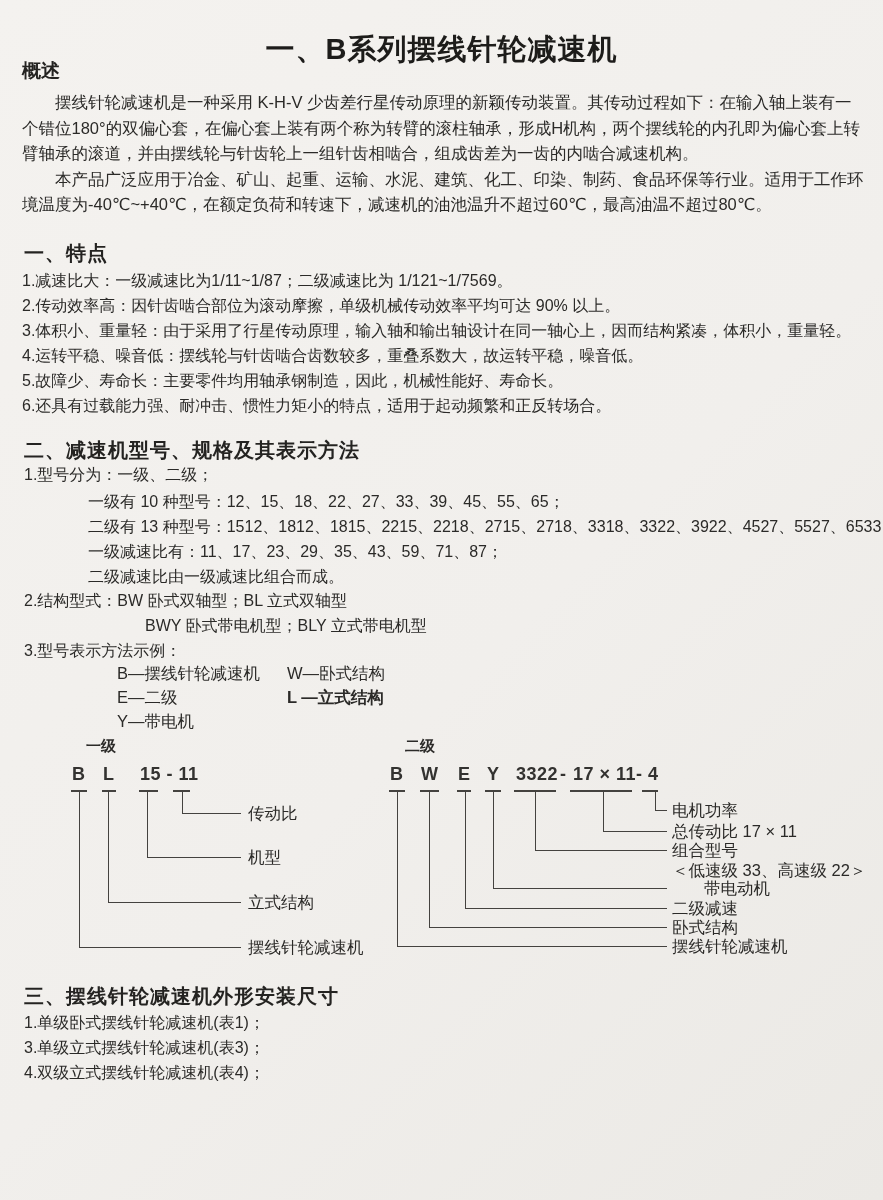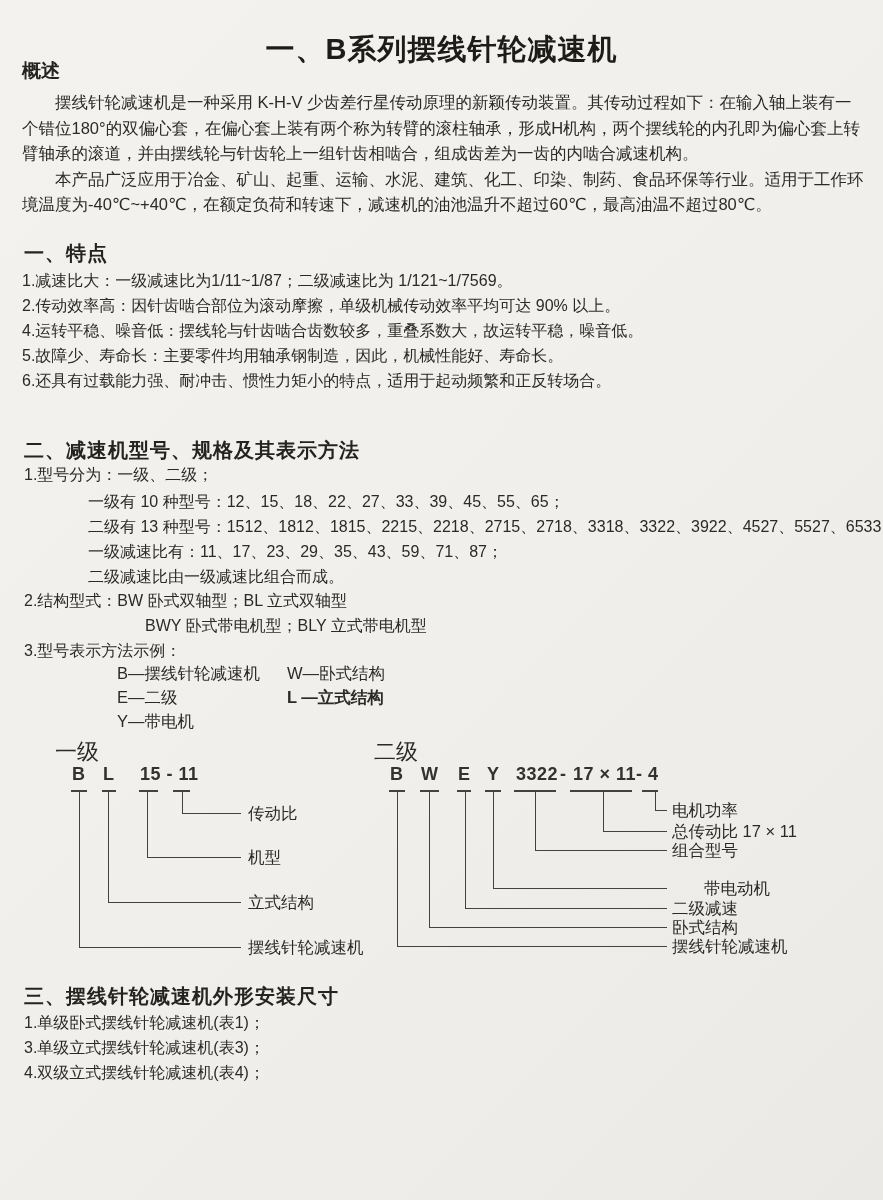--- a/index.html
+++ b/index.html
@@ -19,21 +19,21 @@
     letter-spacing:1px;
   }
   .h-sub{position:absolute;font-size:19px;font-weight:bold;color:#242321;}
   .h-section{position:absolute;font-size:20px;font-weight:bold;color:#242321;letter-spacing:1px;}
   .body-block{position:absolute;left:22px;width:842px;font-size:16.5px;line-height:25.5px;color:#2b2a28;}
   .body-block p{margin:0;text-indent:2em;}
   .list-block{position:absolute;left:22px;width:856px;font-size:16px;line-height:25px;color:#2b2a28;}
   .list-block div{height:25px;overflow:hidden;}
   .model-line{position:absolute;font-size:16px;color:#2b2a28;white-space:nowrap;}
   .legend-cell{position:absolute;font-size:16.5px;color:#2b2a28;white-space:nowrap;}
-  .diagram-label{position:absolute;font-size:22px;font-weight:400;color:#2b2a28;}
+  .diagram-label{position:absolute;font-size:15px;font-weight:700;color:#2b2a28;margin-left:31px;}
   .code-token{position:absolute;top:764px;font-size:18px;font-weight:600;color:#333230;white-space:nowrap;letter-spacing:0.5px;}
   .code-underline{position:absolute;top:790px;height:2px;background:#44423f;}
   .connector{position:absolute;top:792px;border-left:1.5px solid #44423f;border-bottom:1.5px solid #44423f;}
   .callout-label{position:absolute;height:22px;line-height:22px;font-size:16.5px;color:#2b2a28;white-space:nowrap;}
 </style>
 </head>
 <body>
 
 <div class="page">
 
@@ -42,20 +42,21 @@
   <div class="h-sub" style="left:22px;top:58px;">概述</div>
   <div class="body-block" style="top:90px;">
     <p>摆线针轮减速机是一种采用 K-H-V 少齿差行星传动原理的新颖传动装置。其传动过程如下：在输入轴上装有一个错位180°的双偏心套，在偏心套上装有两个称为转臂的滚柱轴承，形成H机构，两个摆线轮的内孔即为偏心套上转臂轴承的滚道，并由摆线轮与针齿轮上一组针齿相啮合，组成齿差为一齿的内啮合减速机构。</p>
     <p>本产品广泛应用于冶金、矿山、起重、运输、水泥、建筑、化工、印染、制药、食品环保等行业。适用于工作环境温度为-40℃~+40℃，在额定负荷和转速下，减速机的油池温升不超过60℃，最高油温不超过80℃。</p>
   </div>
 
   <div class="h-section" style="left:24px;top:240px;">一、特点</div>
   <div class="list-block" style="top:268px;">
     <div>1.减速比大：一级减速比为1/11~1/87；二级减速比为 1/121~1/7569。</div>
     <div>2.传动效率高：因针齿啮合部位为滚动摩擦，单级机械传动效率平均可达 90% 以上。</div>
+    <div>3.体积小、重量轻：由于采用了行星传动原理，输入轴和输出轴设计在同一轴心上，因而结构紧凑，体积小，重量轻。</div>
     <div>4.运转平稳、噪音低：摆线轮与针齿啮合齿数较多，重叠系数大，故运转平稳，噪音低。</div>
     <div>5.故障少、寿命长：主要零件均用轴承钢制造，因此，机械性能好、寿命长。</div>
     <div>6.还具有过载能力强、耐冲击、惯性力矩小的特点，适用于起动频繁和正反转场合。</div>
   </div>
 
   <div class="h-section" style="left:24px;top:437px;">二、减速机型号、规格及其表示方法</div>
   <div class="model-line" style="left:24px;top:465px;">1.型号分为：一级、二级；</div>
   <div class="model-line" style="left:88px;top:492px;">一级有 10 种型号：12、15、18、22、27、33、39、45、55、65；</div>
   <div class="model-line" style="left:88px;top:517px;">二级有 13 种型号：1512、1812、1815、2215、2218、2715、2718、3318、3322、3922、4527、5527、6533；</div>
   <div class="model-line" style="left:88px;top:542px;">一级减速比有：11、17、23、29、35、43、59、71、87；</div>
@@ -113,20 +114,21 @@
   <div class="connector" style="left:603px;width:63px;height:39px;"></div>
   <div class="connector" style="left:535px;width:131px;height:58px;"></div>
   <div class="connector" style="left:493px;width:173px;height:96px;"></div>
   <div class="connector" style="left:465px;width:201px;height:116px;"></div>
   <div class="connector" style="left:429px;width:237px;height:135px;"></div>
   <div class="connector" style="left:397px;width:269px;height:154px;"></div>
 
   <div class="callout-label" style="left:672px;top:799px;">电机功率</div>
   <div class="callout-label" style="left:672px;top:820px;">总传动比 17 × 11</div>
   <div class="callout-label" style="left:672px;top:839px;">组合型号</div>
+  <div class="callout-label" style="left:672px;top:859px;">＜低速级 33、高速级 22＞</div>
   <div class="callout-label" style="left:672px;top:877px;margin-left:32px;">带电动机</div>
   <div class="callout-label" style="left:672px;top:897px;">二级减速</div>
   <div class="callout-label" style="left:672px;top:916px;">卧式结构</div>
   <div class="callout-label" style="left:672px;top:935px;">摆线针轮减速机</div>
 
   <div class="h-section" style="left:24px;top:983px;">三、摆线针轮减速机外形安装尺寸</div>
   <div class="list-block" style="top:1010px;left:24px;">
     <div>1.单级卧式摆线针轮减速机(表1)；</div>
     <div>3.单级立式摆线针轮减速机(表3)；</div>
     <div>4.双级立式摆线针轮减速机(表4)；</div>

